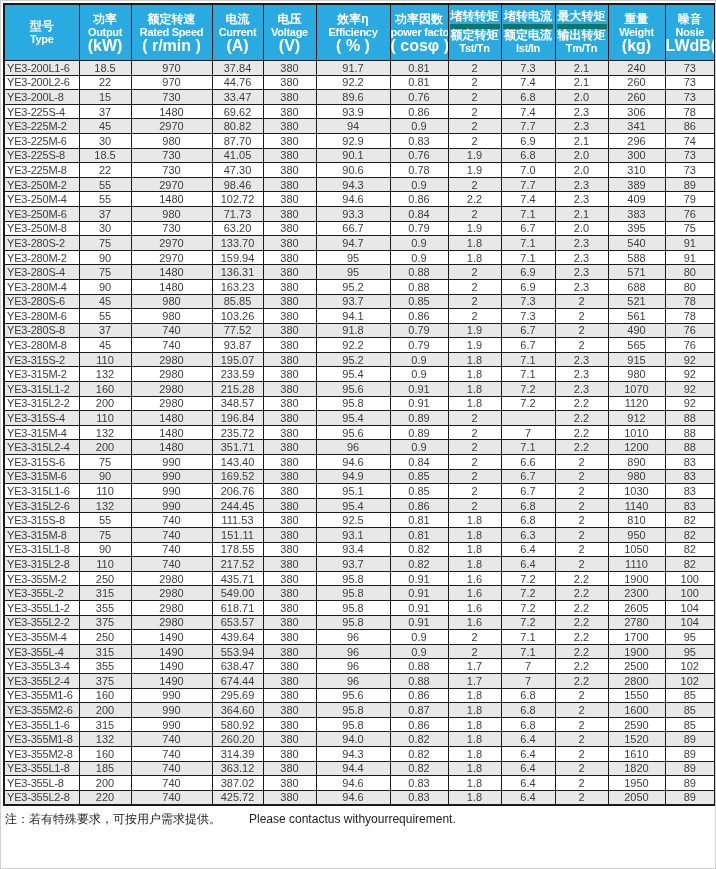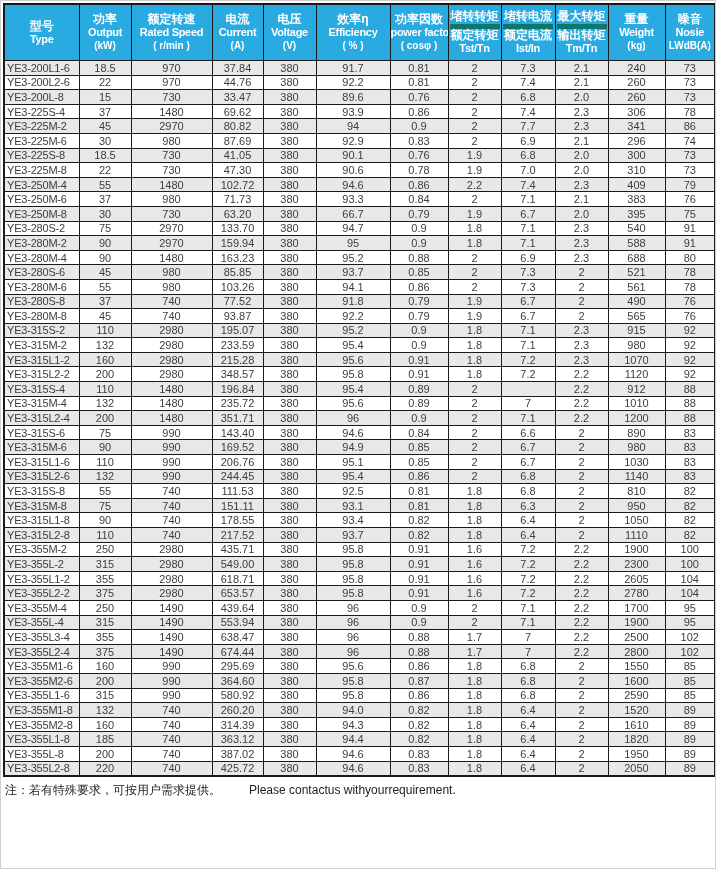--- a/index.html
+++ b/index.html
@@ -36,21 +36,21 @@
     background:var(--header-bg);
     color:var(--header-text);
     height:55px;
     font-weight:bold;
     font-size:12px;
     line-height:13px;
     vertical-align:middle;
   }
   thead th div{line-height:13px;}
   thead th .en{font-size:11px;font-weight:bold;letter-spacing:-0.3px;}
-  thead th .unit{font-size:10px;}
+  thead th .unit{font-size:16px;}
   thead th .frac-top{
     display:inline-block;
     border-bottom:5px solid #0f766e;
     padding:0 1px 1px 1px;
   }
   tbody td{
     height:13.6px;
     font-size:11px;
     line-height:12px;
     color:var(--text);
@@ -222,21 +222,21 @@
         <td>2</td>
         <td>7.7</td>
         <td>2.3</td>
         <td>341</td>
         <td>86</td>
       </tr>
       <tr>
         <td class="type-cell">YE3-225M-6</td>
         <td>30</td>
         <td>980</td>
-        <td>87.69</td>
+        <td>87.70</td>
         <td>380</td>
         <td>92.9</td>
         <td>0.83</td>
         <td>2</td>
         <td>6.9</td>
         <td>2.1</td>
         <td>296</td>
         <td>74</td>
       </tr>
       <tr>
@@ -261,20 +261,34 @@
         <td>380</td>
         <td>90.6</td>
         <td>0.78</td>
         <td>1.9</td>
         <td>7.0</td>
         <td>2.0</td>
         <td>310</td>
         <td>73</td>
       </tr>
       <tr>
+        <td class="type-cell">YE3-250M-2</td>
+        <td>55</td>
+        <td>2970</td>
+        <td>98.46</td>
+        <td>380</td>
+        <td>94.3</td>
+        <td>0.9</td>
+        <td>2</td>
+        <td>7.7</td>
+        <td>2.3</td>
+        <td>389</td>
+        <td>89</td>
+      </tr>
+      <tr>
         <td class="type-cell">YE3-250M-4</td>
         <td>55</td>
         <td>1480</td>
         <td>102.72</td>
         <td>380</td>
         <td>94.6</td>
         <td>0.86</td>
         <td>2.2</td>
         <td>7.4</td>
         <td>2.3</td>
@@ -329,20 +343,34 @@
         <td>2970</td>
         <td>159.94</td>
         <td>380</td>
         <td>95</td>
         <td>0.9</td>
         <td>1.8</td>
         <td>7.1</td>
         <td>2.3</td>
         <td>588</td>
         <td>91</td>
+      </tr>
+      <tr>
+        <td class="type-cell">YE3-280S-4</td>
+        <td>75</td>
+        <td>1480</td>
+        <td>136.31</td>
+        <td>380</td>
+        <td>95</td>
+        <td>0.88</td>
+        <td>2</td>
+        <td>6.9</td>
+        <td>2.3</td>
+        <td>571</td>
+        <td>80</td>
       </tr>
       <tr>
         <td class="type-cell">YE3-280M-4</td>
         <td>90</td>
         <td>1480</td>
         <td>163.23</td>
         <td>380</td>
         <td>95.2</td>
         <td>0.88</td>
         <td>2</td>

